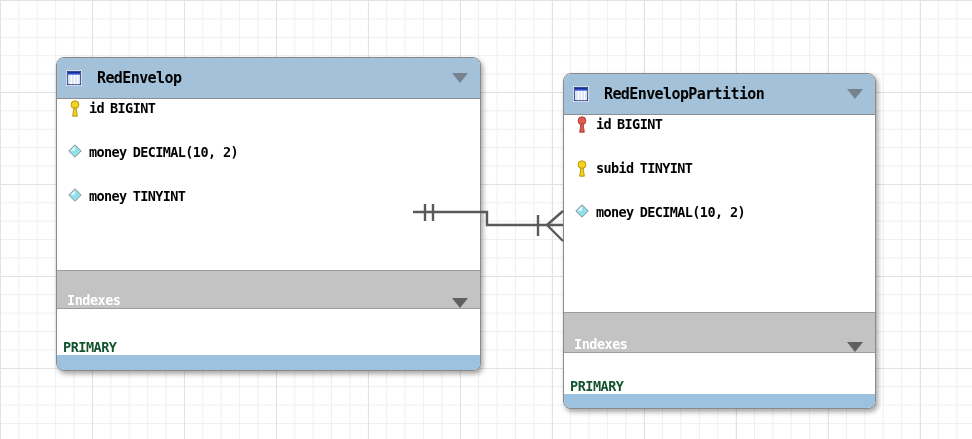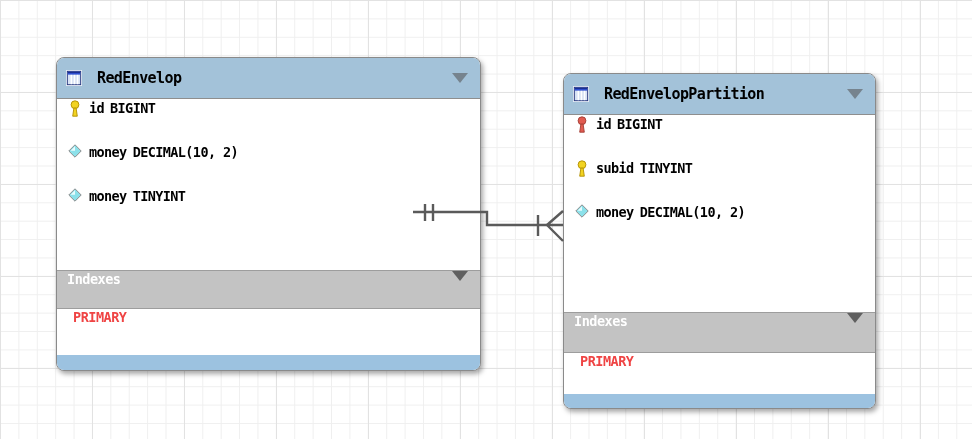--- a/index.html
+++ b/index.html
@@ -36,26 +36,26 @@
   .tri{width:0;height:0;border-left:8px solid transparent;border-right:8px solid transparent;border-top:10px solid #76838e;flex:0 0 auto;}
   .tri-dark{border-top-color:#606060;}
   .t-fields{flex:1 1 auto;background:#fff;padding-top:1px;overflow:hidden;}
   .field-row{height:44px;display:flex;align-items:flex-start;padding-left:10px;}
   .f-icon{width:16px;display:flex;justify-content:center;align-items:center;margin-right:6px;flex:0 0 auto;}
   .f-name,.f-type{font-weight:bold;font-size:13.5px;color:#000;letter-spacing:-0.6px;white-space:pre;}
   .f-type{margin-left:6px;}
   .idx-header{
     flex:0 0 auto;background:var(--idx);
     border-top:1px solid #9d9d9d;border-bottom:1px solid #9d9d9d;
-    display:flex;align-items:flex-start;padding:0 12px 0 10px;
+    display:flex;align-items:flex-end;padding:0 12px 0 10px;
   }
   #table-0 .idx-header{height:37px;}
   #table-1 .idx-header{height:39px;}
   .idx-title{color:#fff;font-weight:bold;font-size:13.5px;letter-spacing:-0.5px;flex:1 1 auto;}
-  .idx-row{background:#fff;display:flex;align-items:flex-start;padding-left:16px;font-weight:bold;font-size:13.5px;color:#ef4444;letter-spacing:-0.5px;}
+  .idx-row{background:#fff;display:flex;align-items:flex-end;padding-left:6px;font-weight:bold;font-size:13.5px;color:#14532d;letter-spacing:-0.5px;}
   #table-0 .idx-row{height:46px;}
   #table-1 .idx-row{height:41px;}
   .t-footer{flex:0 0 auto;background:var(--ftr);border-radius:0 0 7px 7px;}
   #table-0 .t-footer{height:15px;}
   #table-1 .t-footer{height:14px;}
   #connector{position:absolute;left:410px;top:190px;width:160px;height:72px;}
   #connector path{stroke:var(--line);stroke-width:2.4;fill:none;}
 </style>
 </head>
 <body>

